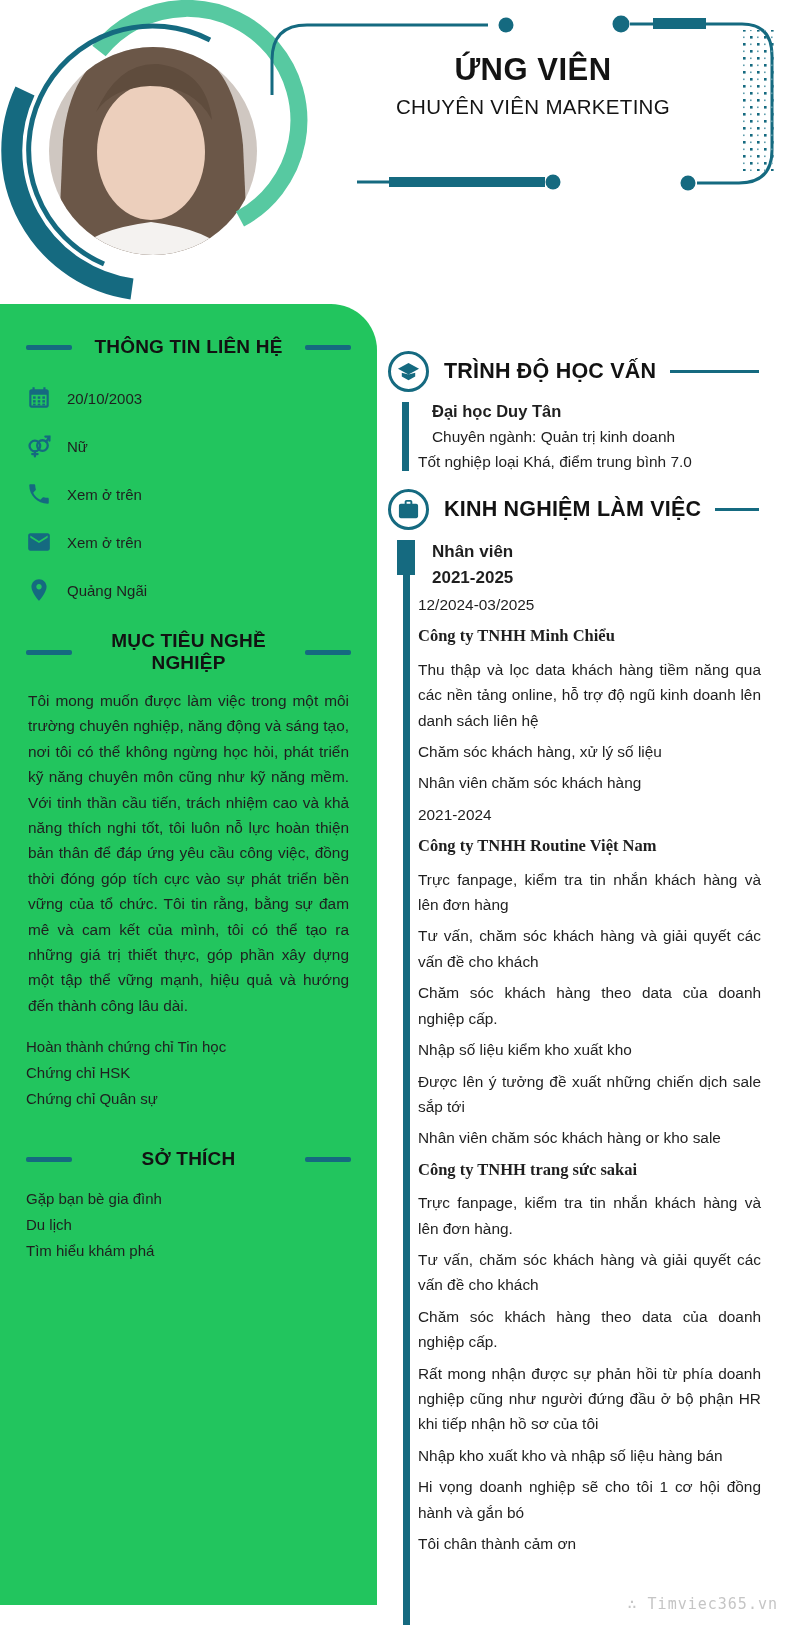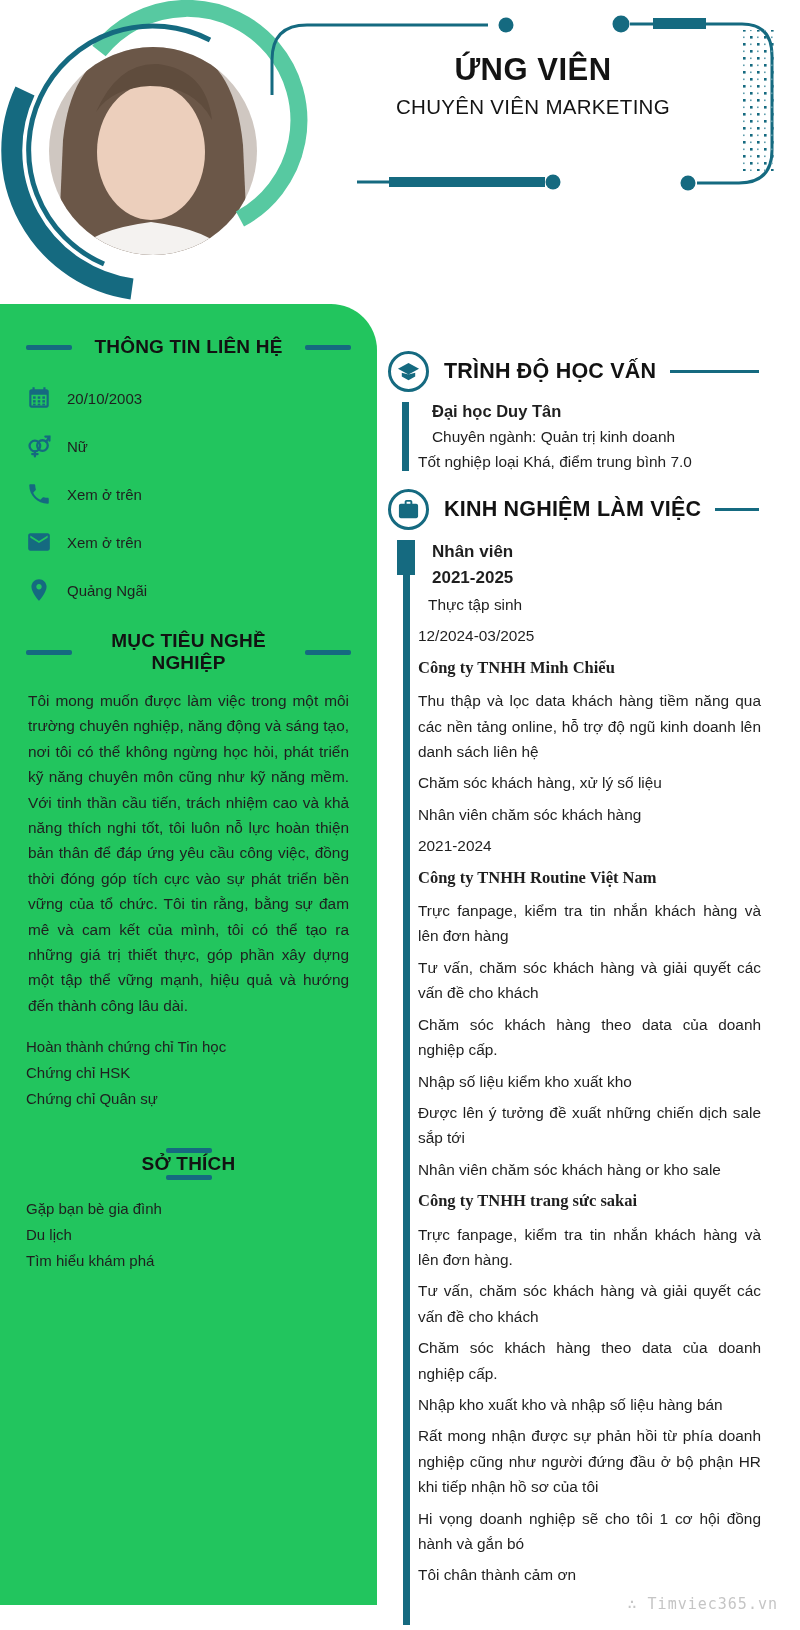--- a/index.html
+++ b/index.html
@@ -18,21 +18,21 @@
   .sb-head .dash{height:5px;width:46px;background:#156a80;border-radius:2px;flex:none;}
   .sb-head .t{flex:1;text-align:center;font-size:19px;font-weight:700;color:#121212;letter-spacing:.2px;}
   .contact{margin-top:26px;}
   .c-row{display:flex;align-items:center;height:28px;margin-bottom:20px;}
   .c-ic{width:26px;height:26px;margin-right:15px;color:#156a80;flex:none;}
   .c-ic svg{width:100%;height:100%;display:block;}
   .c-lb{font-size:15px;}
   .obj-head{margin-top:26px;}
   .obj-p{margin:14px 2px 0;font-size:15.4px;line-height:25.4px;text-align:justify;}
   .cert-head{margin-top:30px;}
-  .hob-head{margin-top:36px;flex-direction:column;}
+  .hob-head{margin-top:36px;}
   .sb-list{margin-top:16px;font-size:15px;line-height:26px;}
   
   .right{position:absolute;left:388px;top:351px;width:373px;}
   .sec-head{display:flex;align-items:center;}
   .sec-ic{width:41px;height:41px;border:3.5px solid #156a80;border-radius:50%;box-sizing:border-box;
           display:flex;align-items:center;justify-content:center;color:#156a80;background:#fff;flex:none;}
   .sec-ic svg{width:23px;height:23px;display:block;}
   .sec-t{margin-left:15px;font-size:21.5px;font-weight:700;color:#121212;letter-spacing:.2px;white-space:nowrap;}
   .sec-line{flex:1;height:3.5px;background:#156a80;margin-left:14px;margin-right:2px;}
   .edu-body{position:relative;margin:8px 0 0 14px;padding:2px 0 2px 16px;}
@@ -232,21 +232,20 @@
   </div>
 
   <div class="exp-body">
     <span class="exp-line"></span>
     <span class="exp-square"></span>
 
       <p class="exp-item st-bold">Nhân viên</p>
 
       <p class="exp-item st-bold">2021-2025</p>
 
-      <p class="exp-item st-indent">Thực tập sinh</p>
 
       <p class="exp-item st-normal">12/2024-03/2025</p>
 
       <p class="exp-item st-company">Công ty TNHH Minh Chiểu</p>
 
 
       <p class="exp-item st-normal">Thu thập và lọc data khách hàng tiềm năng qua các nền tảng online, hỗ trợ độ ngũ kinh doanh lên danh sách liên hệ</p>
 
       <p class="exp-item st-normal">Chăm sóc khách hàng, xử lý số liệu</p>
 
@@ -269,24 +268,24 @@
       <p class="exp-item st-normal">Nhân viên chăm sóc khách hàng or kho sale</p>
 
       <p class="exp-item st-company">Công ty TNHH trang sức sakai</p>
 
       <p class="exp-item st-normal">Trực fanpage, kiểm tra tin nhắn khách hàng và lên đơn hàng.</p>
 
       <p class="exp-item st-normal">Tư vấn, chăm sóc khách hàng và giải quyết các vấn đề cho khách</p>
 
       <p class="exp-item st-normal">Chăm sóc khách hàng theo data của doanh nghiệp cấp.</p>
 
+      <p class="exp-item st-normal">Rất mong nhận được sự phản hồi từ phía doanh nghiệp cũng như người đứng đầu ở bộ phận HR khi tiếp nhận hồ sơ của tôi</p>
+
       <p class="exp-item st-normal">Nhập kho xuất kho và nhập số liệu hàng bán</p>
 
-      <p class="exp-item st-normal">Rất mong nhận được sự phản hồi từ phía doanh nghiệp cũng như người đứng đầu ở bộ phận HR khi tiếp nhận hồ sơ của tôi</p>
-
       <p class="exp-item st-normal">Hi vọng doanh nghiệp sẽ cho tôi 1 cơ hội đồng hành và gắn bó</p>
 
       <p class="exp-item st-normal">Tôi chân thành cảm ơn</p>
     </div>
 
 </div>
 
 <div class="watermark">∴ Timviec365.vn</div>
 
 </body></html>

